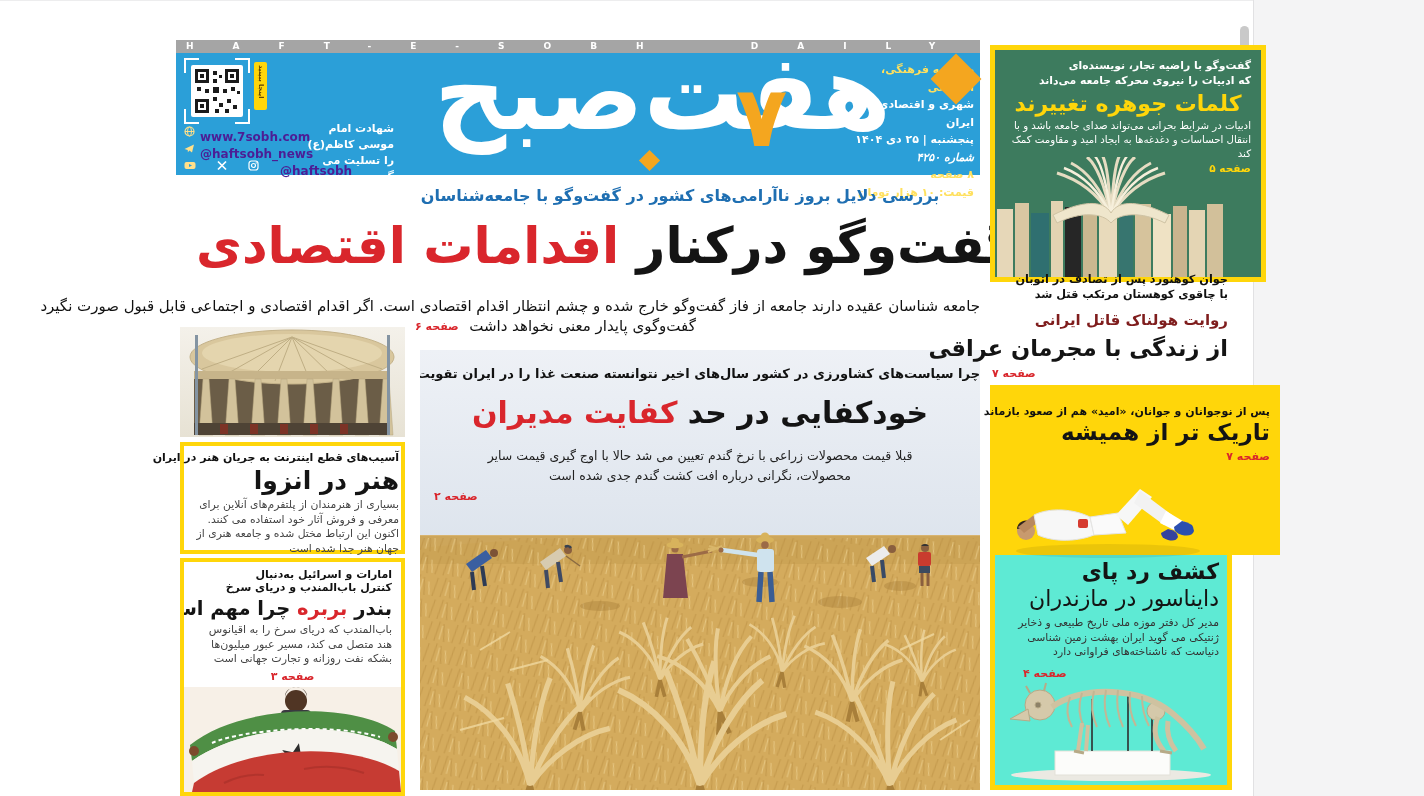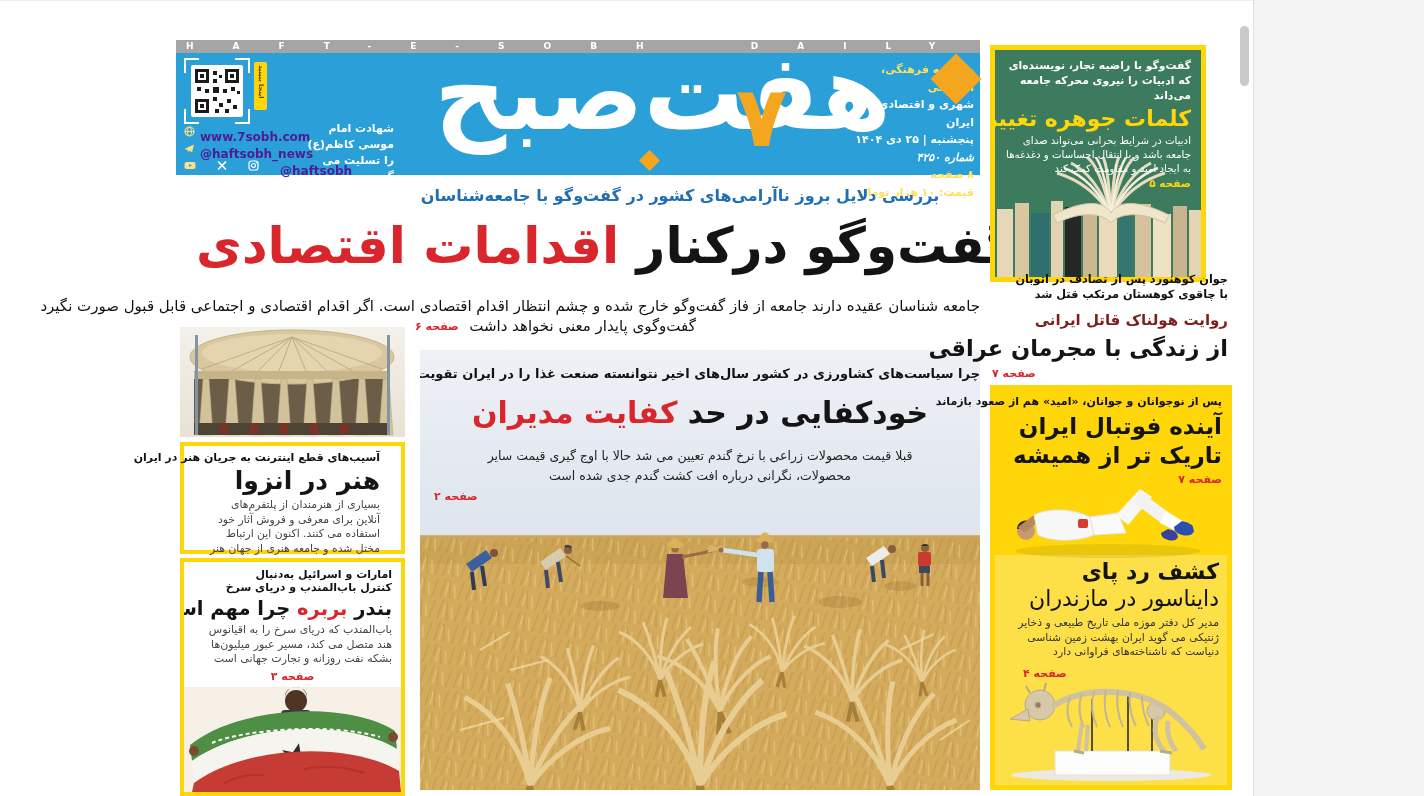--- a/index.html
+++ b/index.html
@@ -252,21 +252,21 @@
       <rect x="40" y="97" width="8" height="10"></rect>
       <rect x="70" y="97" width="8" height="10"></rect>
       <rect x="100" y="97" width="8" height="10"></rect>
       <rect x="130" y="97" width="8" height="10"></rect>
       <rect x="160" y="97" width="8" height="10"></rect>
     </g>
   <rect x="15" y="8" width="3" height="100" fill="#8494a2"></rect>
     <rect x="207" y="8" width="3" height="100" fill="#8494a2"></rect>
 </svg>
 
-<div class="abs ybox rtl" style="left:180px;top:442px;width:225px;height:112px;padding:5px 21px;">
+<div class="abs ybox rtl" style="left:180px;top:442px;width:225px;height:112px;padding:5px 2px;">
   <div class="kick nw" style="font-size:11px;">آسیب‌های قطع اینترنت به جریان هنر در ایران</div>
   <div style="font-size:25px;font-weight:bold;color:#141414;margin-top:2px;">هنر در انزوا</div>
   <div style="font-size:10.8px;color:#444;line-height:14.5px;margin-top:3px;">بسیاری از هنرمندان از پلتفرم‌های آنلاین برای معرفی و فروش آثار خود استفاده می کنند. اکنون این ارتباط مختل شده و جامعه هنری از جهان هنر جدا شده است</div>
   <div class="pgref" style="text-align:left;margin-top:1px;">صفحه ۵</div>
 </div>
 
 <div class="abs ybox rtl" style="left:180px;top:558px;width:225px;height:238px;padding:6px 9px;overflow:hidden;">
   <div class="kick" style="font-size:11px;">امارات و اسرائیل به‌دنبال</div>
   <div class="kick" style="font-size:11px;">کنترل باب‌المندب و دریای سرخ</div>
   <div class="nw" style="font-size:19.5px;font-weight:bold;margin-top:3px;color:#141414;">
@@ -285,21 +285,21 @@
     <path d="M28,56 C60,42 150,36 196,50" stroke="#fff" stroke-width="2" fill="none" stroke-dasharray="4,3"></path>
     <path d="M8,74 C60,36 165,32 213,62 L215,84 C165,54 62,58 10,96 Z" fill="#f6f4ef"></path>
     <path d="M112,56 L116,66 L127,66 L118,73 L121,84 L112,77 L103,84 L106,73 L97,66 L108,66 Z" fill="#2c2c2c" transform="rotate(12 112 70)"></path>
     <path d="M10,96 C62,58 165,54 215,84 L217,105 L8,105 Z" fill="#c63b33"></path>
     <path d="M40,96 q20,-10 40,-8 M120,82 q30,-6 60,4" stroke="#a52e28" stroke-width="2" fill="none" opacity="0.6"></path>
     <circle cx="10" cy="64" r="5" fill="#7c4a2c"></circle>
       <circle cx="209" cy="50" r="5" fill="#7c4a2c"></circle>
   </svg>
 </div>
 
-<div class="abs" style="left:990px;top:45px;width:216px;height:237px;border:5px solid #ffd60a;box-sizing:border-box;background:#3d7b5e;overflow:hidden;">
+<div class="abs" style="left:990px;top:45px;width:276px;height:237px;border:5px solid #ffd60a;box-sizing:border-box;background:#3d7b5e;overflow:hidden;">
   <svg class="abs" style="left:0;bottom:0;" width="232" height="120" viewBox="0 0 232 120">
     <g>
       <rect x="2" y="52" width="16" height="68" fill="#e6d7b8"></rect>
         <rect x="20" y="46" width="14" height="74" fill="#d9c7a2"></rect>
       <rect x="36" y="56" width="18" height="64" fill="#2f6f70"></rect>
         <rect x="56" y="44" width="12" height="76" fill="#e2d3b2"></rect>
       <rect x="70" y="50" width="16" height="70" fill="#262626"></rect>
         <rect x="88" y="54" width="14" height="66" fill="#cbb890"></rect>
       <rect x="104" y="48" width="18" height="72" fill="#e8dabb"></rect>
         <rect x="124" y="55" width="14" height="65" fill="#37756f"></rect>
@@ -339,43 +339,42 @@
 </div>
 
 <div class="abs rtl" style="left:992px;top:272px;width:236px;">
   <div class="kick nw" style="font-size:11.3px;line-height:15px;">جوان کوهنورد پس از تصادف در اتوبان</div>
   <div class="kick nw" style="font-size:11.3px;line-height:15px;">با چاقوی کوهستان مرتکب قتل شد</div>
   <div class="nw" style="font-size:15px;font-weight:bold;color:#7f1d1d;line-height:28px;margin-top:4px;">روایت هولناک قاتل ایرانی</div>
   <div class="nw" style="font-size:22.5px;font-weight:bold;color:#141414;line-height:28px;">از زندگی با مجرمان عراقی</div>
   <div class="pgref" style="text-align:left;margin-top:5px;">صفحه ۷</div>
 </div>
 
-<div class="abs rtl" style="left:990px;top:385px;width:242px;height:170px;background:#ffd60a;box-sizing:border-box;padding:10px 10px;">
+<div class="abs rtl" style="left:990px;top:385px;width:290px;height:170px;background:#ffd60a;box-sizing:border-box;padding:20px 10px;">
   <div class="kick nw" style="font-size:11px;">پس از نوجوانان و جوانان، «امید» هم از صعود بازماند</div>
-  <div class="nw" style="font-size:23px;font-weight:bold;color:#141414;line-height:29px;margin-top:4px;">آینده فوتبال ایران</div>
   <div class="nw" style="font-size:23px;font-weight:bold;color:#141414;line-height:29px;">تاریک تر از همیشه</div>
   <div class="pgref" style="margin-top:3px;margin-left:18px;">صفحه ۷</div>
 </div>
 
 <svg class="abs" style="left:990px;top:477px;z-index:3;" width="242" height="88" viewBox="0 0 242 88">
   <ellipse cx="118" cy="74" rx="92" ry="7" fill="rgba(0,0,0,0.08)"></ellipse>
   <circle cx="36" cy="54" r="9" fill="#c89a6e"></circle>
   <path d="M27,52 a9,9 0 0 1 14,-7 l-3,5 Z" fill="#2f241c"></path>
   <path d="M28,50 l16,-12 l6,6 l-16,12 Z" fill="#b9895e"></path>
   <path d="M44,38 C60,30 84,32 100,40 L104,58 C84,66 60,64 48,58 Z" fill="#f7f7f7" stroke="#e2e2e2"></path>
   <rect x="88" y="42" width="10" height="9" rx="2" fill="#d63b30"></rect>
   <path d="M100,40 L128,36 L136,56 L104,58 Z" fill="#fafafa" stroke="#e5e5e5"></path>
   <path d="M126,38 L150,12 L162,20 L138,48 Z" fill="#f7f7f7"></path>
   <path d="M150,14 L182,38 L174,48 L144,26 Z" fill="#f2f2f2"></path>
   <path d="M176,34 L196,46 L190,56 L170,46 Z" fill="#ffffff"></path>
   <path d="M192,44 q12,2 12,10 q-2,6 -12,4 q-8,-2 -8,-8 Z" fill="#2b4fb0"></path>
   <path d="M178,52 q10,2 10,8 q-2,5 -10,3 q-7,-2 -7,-7 Z" fill="#35429e"></path>
 </svg>
 
-<div class="abs rtl" style="left:990px;top:550px;width:242px;height:240px;border:5px solid #ffd60a;box-sizing:border-box;background:#fde047;overflow:hidden;">
+<div class="abs rtl" style="left:990px;top:550px;width:242px;height:240px;border:5px solid #ffd60a;box-sizing:border-box;background:#5eead4;overflow:hidden;">
   <div class="nw" style="font-size:22px;font-weight:bold;color:#141414;line-height:27px;padding:3px 8px 0;">کشف رد پای</div>
   <div class="nw" style="font-size:22px;font-weight:normal;color:#141414;line-height:27px;padding:0 8px;">دایناسور در مازندران</div>
   <div style="font-size:10.8px;color:#333;line-height:14.5px;padding:4px 8px 0;">مدیر کل دفتر موزه ملی تاریخ طبیعی و ذخایر ژنتیکی می گوید ایران بهشت زمین شناسی دنیاست که ناشناخته‌های فراوانی دارد</div>
   <div class="abs pgref" style="left:28px;top:112px;">صفحه ۴</div>
   <svg class="abs" style="left:5px;bottom:2px;" width="222" height="112" viewBox="0 0 222 112">
     <ellipse cx="111" cy="104" rx="100" ry="6" fill="#ebe9e2"></ellipse>
     <rect x="55" y="80" width="115" height="24" fill="#fcfcfa" stroke="#e3e1d8"></rect>
     <path d="M92,28 L92,80 M128,24 L128,80 M152,30 L152,80" stroke="#2e2e2e" stroke-width="1.6"></path>
     <g fill="#d5c9aa" stroke="#b7aa87">
       <circle cx="40" cy="34" r="15"></circle>

